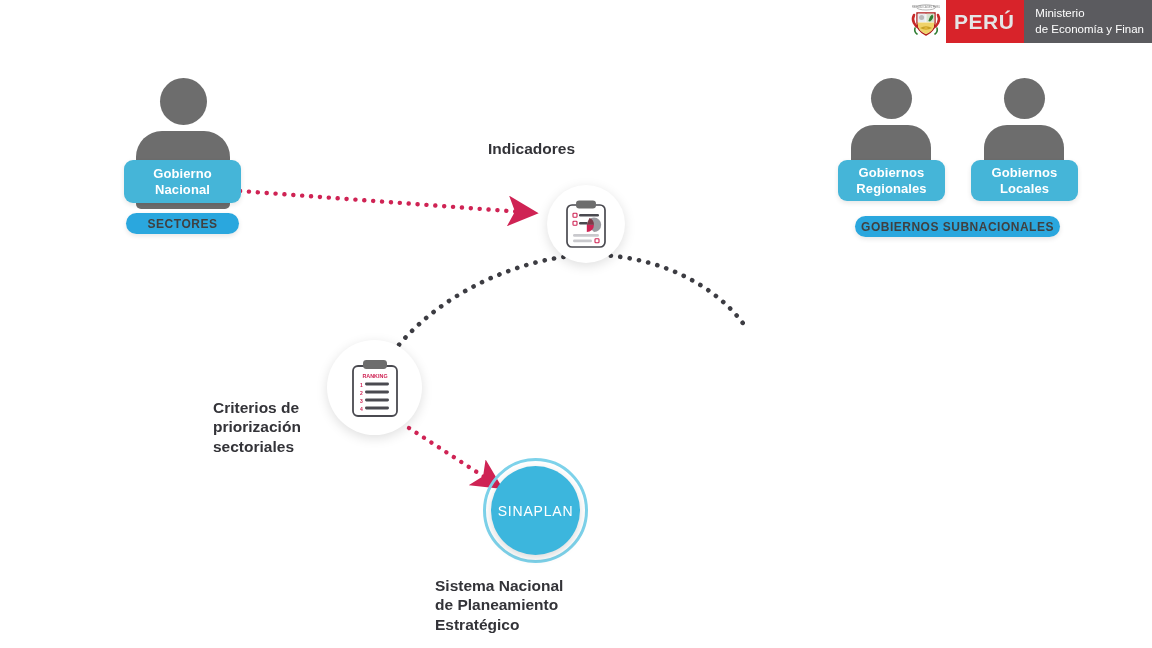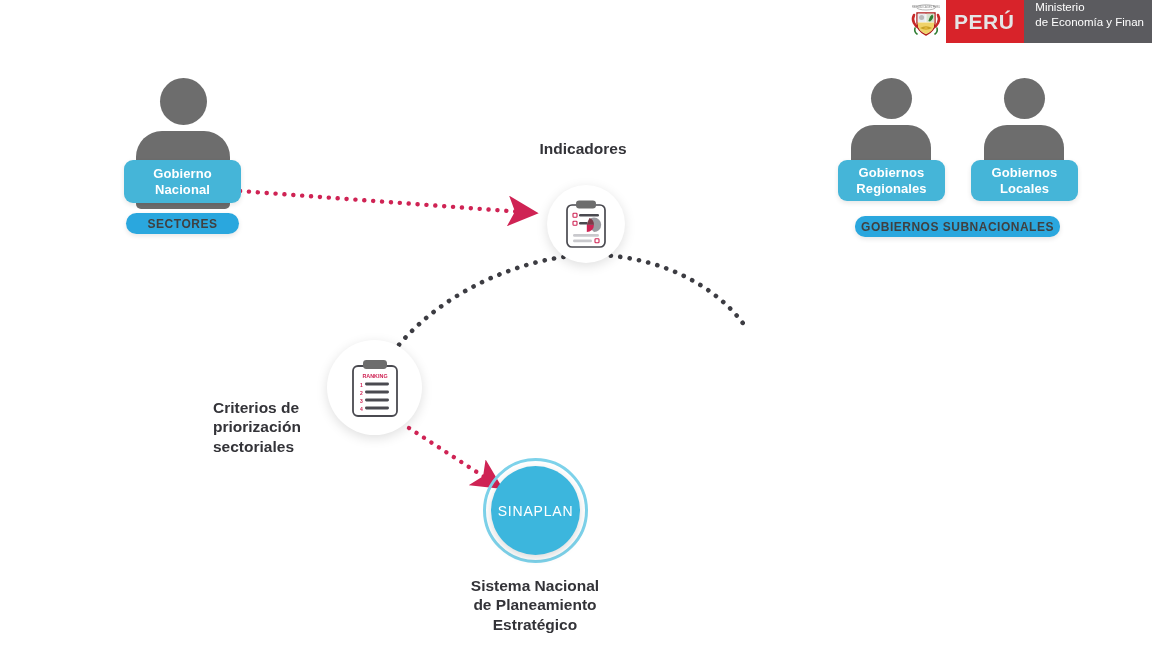--- a/index.html
+++ b/index.html
@@ -45,21 +45,21 @@
     padding: 0 10px 0 8px;
     font-size: 21px;
     font-weight: bold;
     letter-spacing: 0.5px;
   }
   .brand-ministry {
     background: #5b5b5f;
     color: #ffffff;
     display: flex;
     flex-direction: column;
-    justify-content: flex-start;
+    justify-content: center;
     padding: 0 8px 0 11px;
     font-size: 11.5px;
     line-height: 1.32;
     min-width: 108px;
   }
   .brand-ministry span { white-space: nowrap; }
 
   
   .person {
     position: absolute;
@@ -122,21 +122,21 @@
     justify-content: center;
   }
 
   
   .label {
     position: absolute;
     color: #333338;
     font-weight: bold;
     line-height: 1.25;
   }
-  .label-center { text-align: center; }
+  .label-center { text-align: left; }
   .label-left { text-align: left; }
 
   
   .sinaplan-ring {
     position: absolute;
     border-radius: 50%;
     border: 3px solid #7dd2ea;
     box-sizing: border-box;
   }
   .sinaplan-core {
@@ -234,21 +234,21 @@
     <div class="head">
       <i style="width:41px;height:41px;"></i>
     </div>
     <div class="body" style="height:68px; border-radius:23px 23px 5px 5px;"></div>
   </div>
   <div class="badge" style="left:971px; top:160px; width:107px; height:41px; background:#45b5d8;">
     <div class="badge-name">Gobiernos</div>
     <div class="badge-name">Locales</div>
   </div>
 
-  <div class="badge-pill" style="left:855px; top:216px; width:205px; height:21px; background:#2aa7de;border-radius:10px;">GOBIERNOS SUBNACIONALES</div>
+  <div class="badge-pill" style="left:855px; top:216px; width:205px; height:21px; background:#2aa7de;">GOBIERNOS SUBNACIONALES</div>
 
   <div class="label label-center" style="left:488px; top:139px; width:190px; font-size:15.5px;">
     <div>Indicadores</div>
   </div>
   <div class="node-circle" style="left:547px; top:185px; width:78px; height:78px;">
     <svg width="44" height="50" viewBox="0 0 44 50">
       <rect x="3" y="6" width="38" height="42" rx="5" fill="#ffffff" stroke="#4a4a50" stroke-width="1.7"></rect>
       <rect x="12" y="1.5" width="20" height="8" rx="3.2" fill="#6d6d6d"></rect>
       <rect x="15" y="15" width="20" height="2.4" rx="1.2" fill="#4a4a50"></rect>
       <rect x="9" y="14.2" width="4" height="4" rx="0.8" fill="none" stroke="#cf2354" stroke-width="1.1"></rect>

